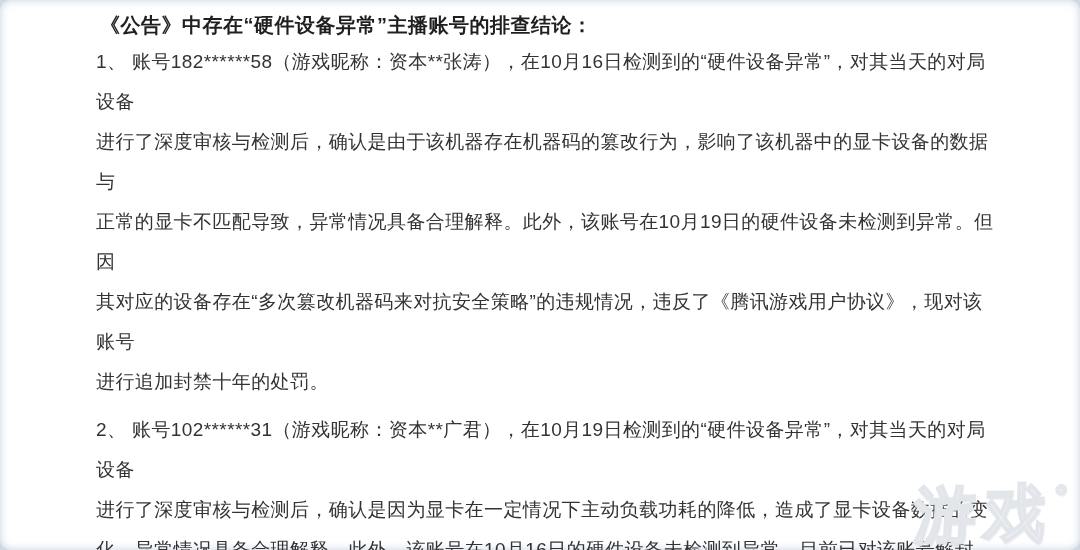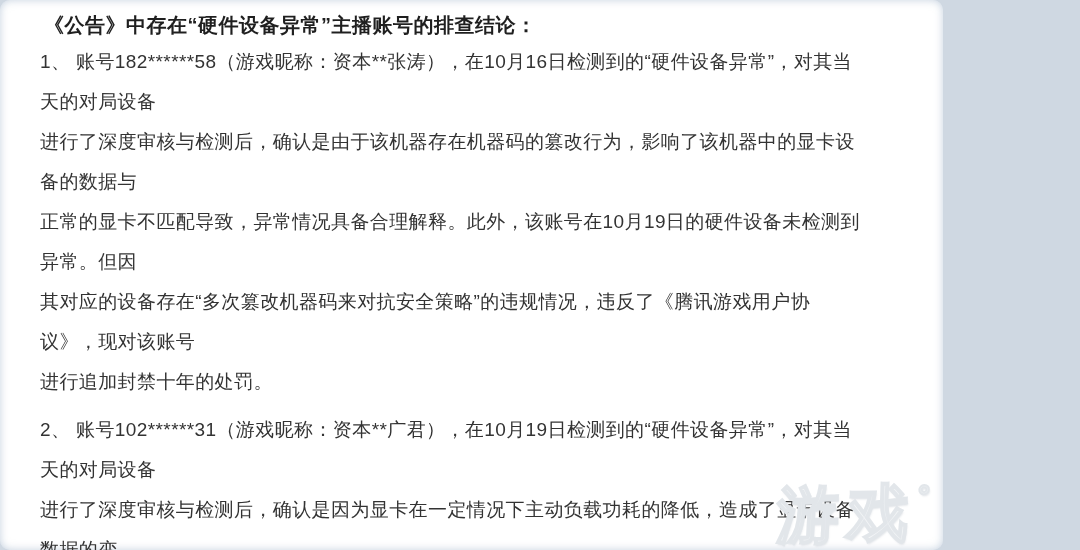--- a/index.html
+++ b/index.html
@@ -3,28 +3,28 @@
 <meta charset="utf-8">
 <style>
   html, body {
     margin: 0;
     padding: 0;
     background: #cfd8e2;
     font-family: "Liberation Sans", "DejaVu Sans", sans-serif;
   }
   .page {
     position: relative;
-    width: 943px;
+    width: 1080px;
     height: 550px;
     background: #ffffff;
     border-radius: 10px;
     box-shadow: inset 0 0 9px rgba(150, 172, 196, 0.55);
     overflow: hidden;
     box-sizing: border-box;
-    padding: 8px 80px 0 40px;
+    padding: 8px 80px 0 96px;
   }
   .title {
     font-size: 20px;
     line-height: 34px;
     font-weight: bold;
     color: #1f1f1f;
     letter-spacing: 0.5px;
     margin-left: 4px;
   }
   .para {

